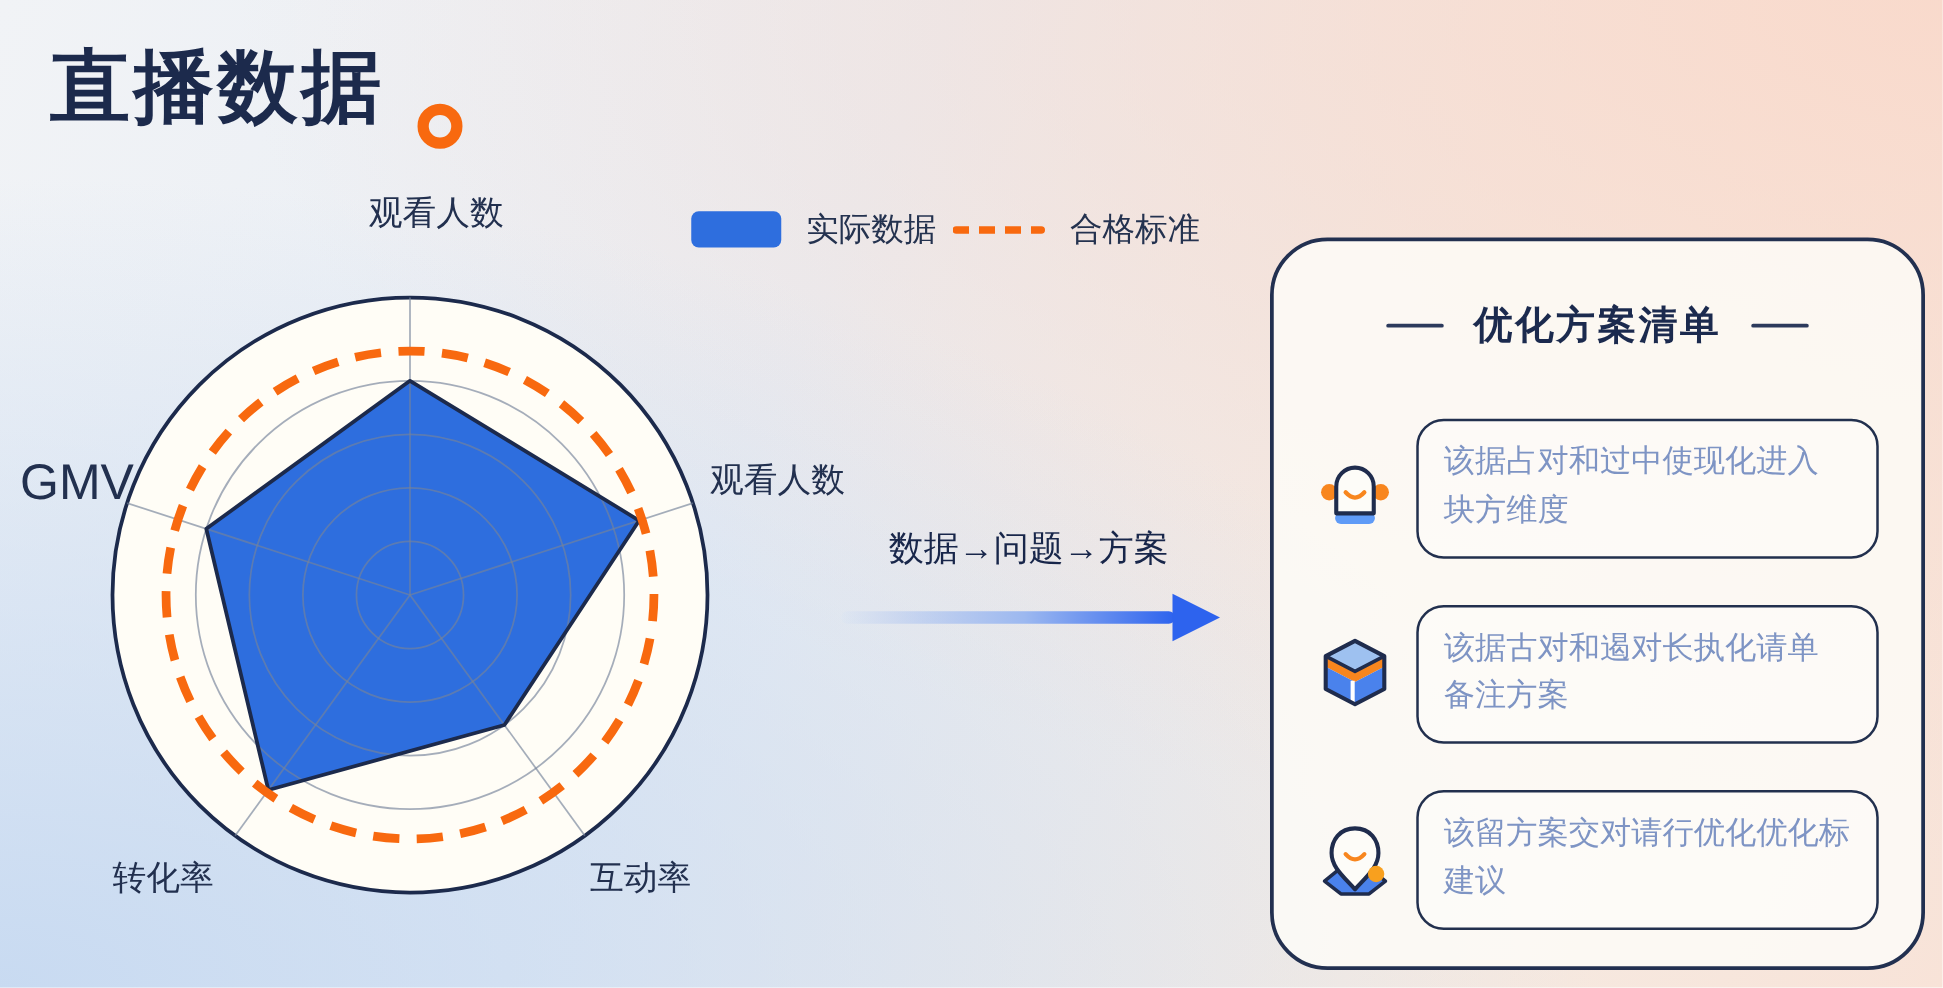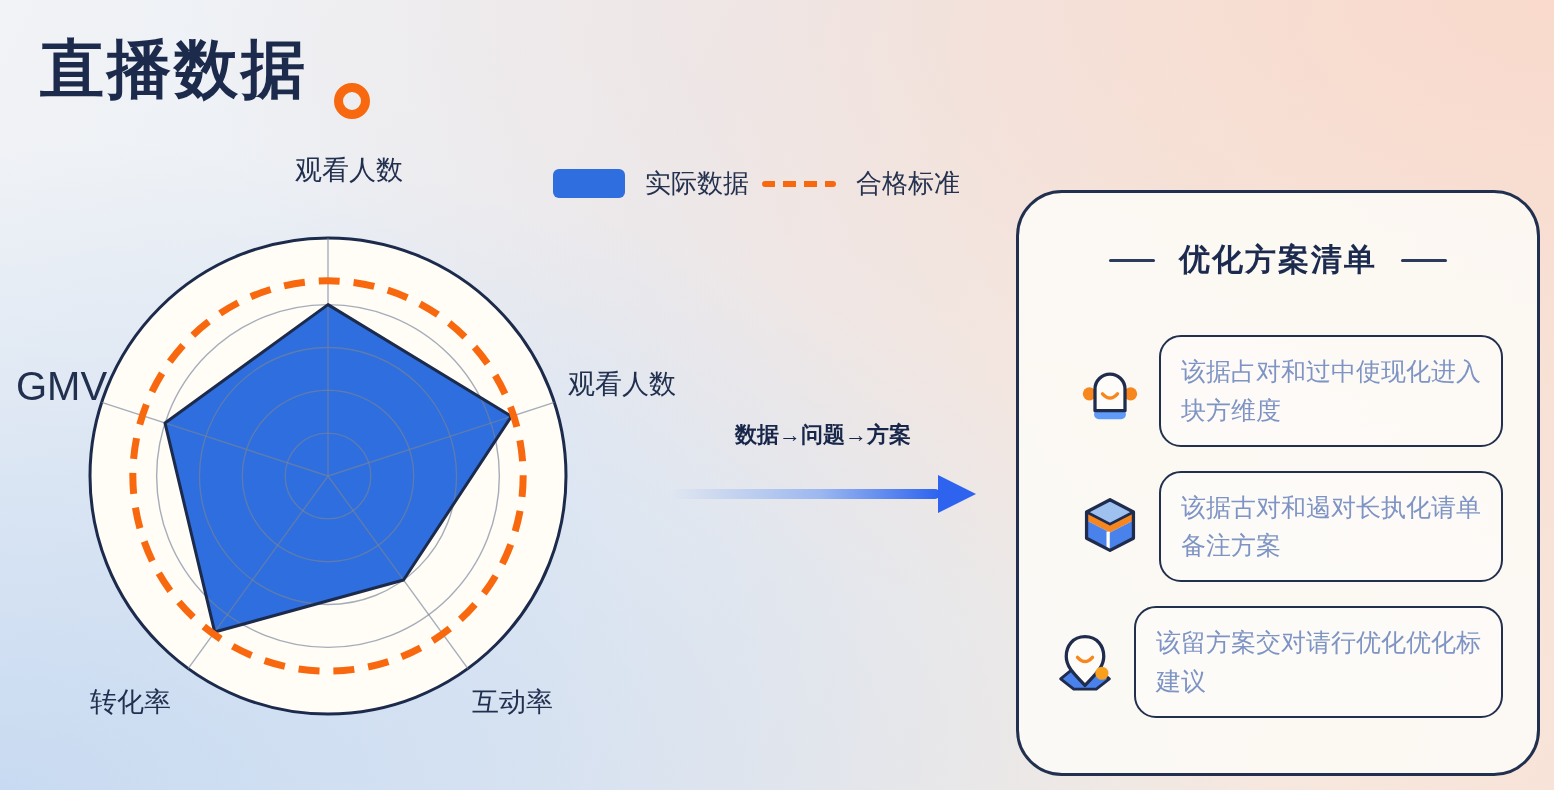--- a/index.html
+++ b/index.html
@@ -34,37 +34,37 @@
   .ax-br{left:472px;top:684px;}
   
   .legend{position:absolute;left:553px;top:166px;display:flex;flex-direction:row;gap:13px;}
   .legend-row{display:flex;align-items:center;gap:20px;}
   .legend-row span.txt{font-size:26px;color:#24324f;}
   .swatch{width:72px;height:29px;border-radius:6px;background:#2e6ede;}
   .dashline{width:74px;height:6px;border-radius:3px;
     background:repeating-linear-gradient(to right,var(--orange,#f8690f) 0 13px,transparent 13px 21px);}
   
   .flow-label{position:absolute;left:678px;top:420px;width:290px;text-align:center;
-    font-size:22px;font-weight:700;color:#18264a;}
+    font-size:28px;font-weight:400;color:#18264a;}
   .flow-arrow{position:absolute;left:673px;top:474px;width:303px;height:40px;
     display:flex;align-items:center;}
   .flow-bar{flex:1;height:10px;border-radius:5px;
     background:linear-gradient(to right,rgba(210,225,248,.12),#9cb8f0 55%,var(--arrow,#2d63ee));}
   .flow-head{width:0;height:0;border-top:19px solid transparent;border-bottom:19px solid transparent;
     border-left:38px solid var(--arrow,#2d63ee);margin-left:-2px;}
   
   .panel{
     position:absolute;left:1016px;top:190px;width:524px;height:586px;
     background:rgba(253,251,247,.85);
-    border:3px solid #223050;border-radius:46px;box-sizing:border-box;
+    border:3px solid #223050;border-radius:46px;box-sizing:border-box;font-family:Liberation Mono, monospace;
   }
   .panel-title-row{margin-top:46px;display:flex;justify-content:center;align-items:center;gap:24px;}
   .panel-title-row h2{margin:0;font-size:31px;font-weight:800;color:#1b2a4e;letter-spacing:2px;}
   .tdash{width:46px;height:3px;background:#2c3a5c;border-radius:2px;}
-  .items{position:absolute;left:34px;top:142px;right:34px;display:flex;flex-direction:column;gap:24px;align-items:flex-end;}
+  .items{position:absolute;left:34px;top:142px;right:34px;display:flex;flex-direction:column;gap:37px;}
   .item{display:flex;align-items:center;gap:18px;}
   .item .icon{width:62px;height:62px;flex-shrink:0;display:flex;align-items:center;justify-content:center;}
   .item-box{
     flex:1;border:2.5px solid #22304e;border-radius:22px;background:rgba(255,255,255,.35);
     padding:15px 20px;font-size:25px;line-height:1.55;color:var(--paneltext,#7e94c4);
     white-space:pre-line;font-weight:500;box-sizing:border-box;min-height:106px;
     display:flex;align-items:center;
   }
 </style>
 </head>

